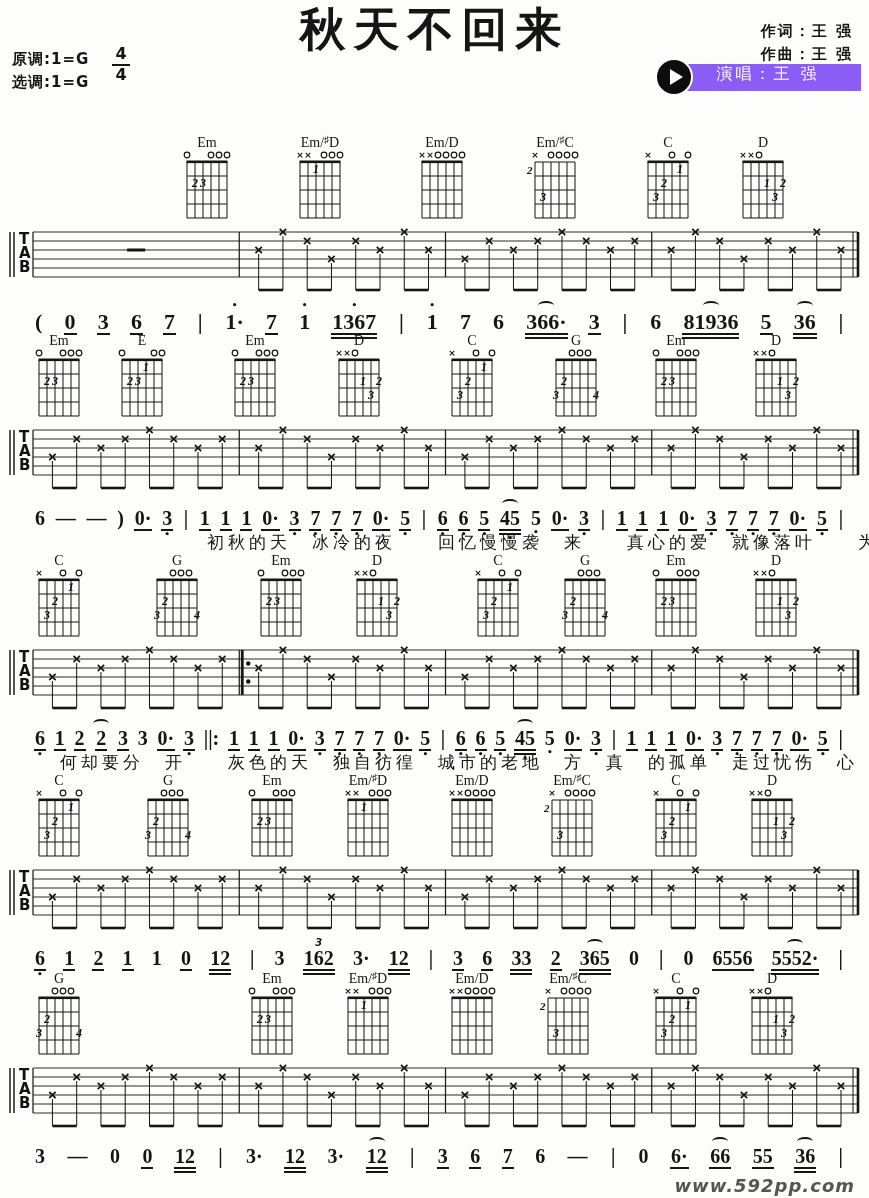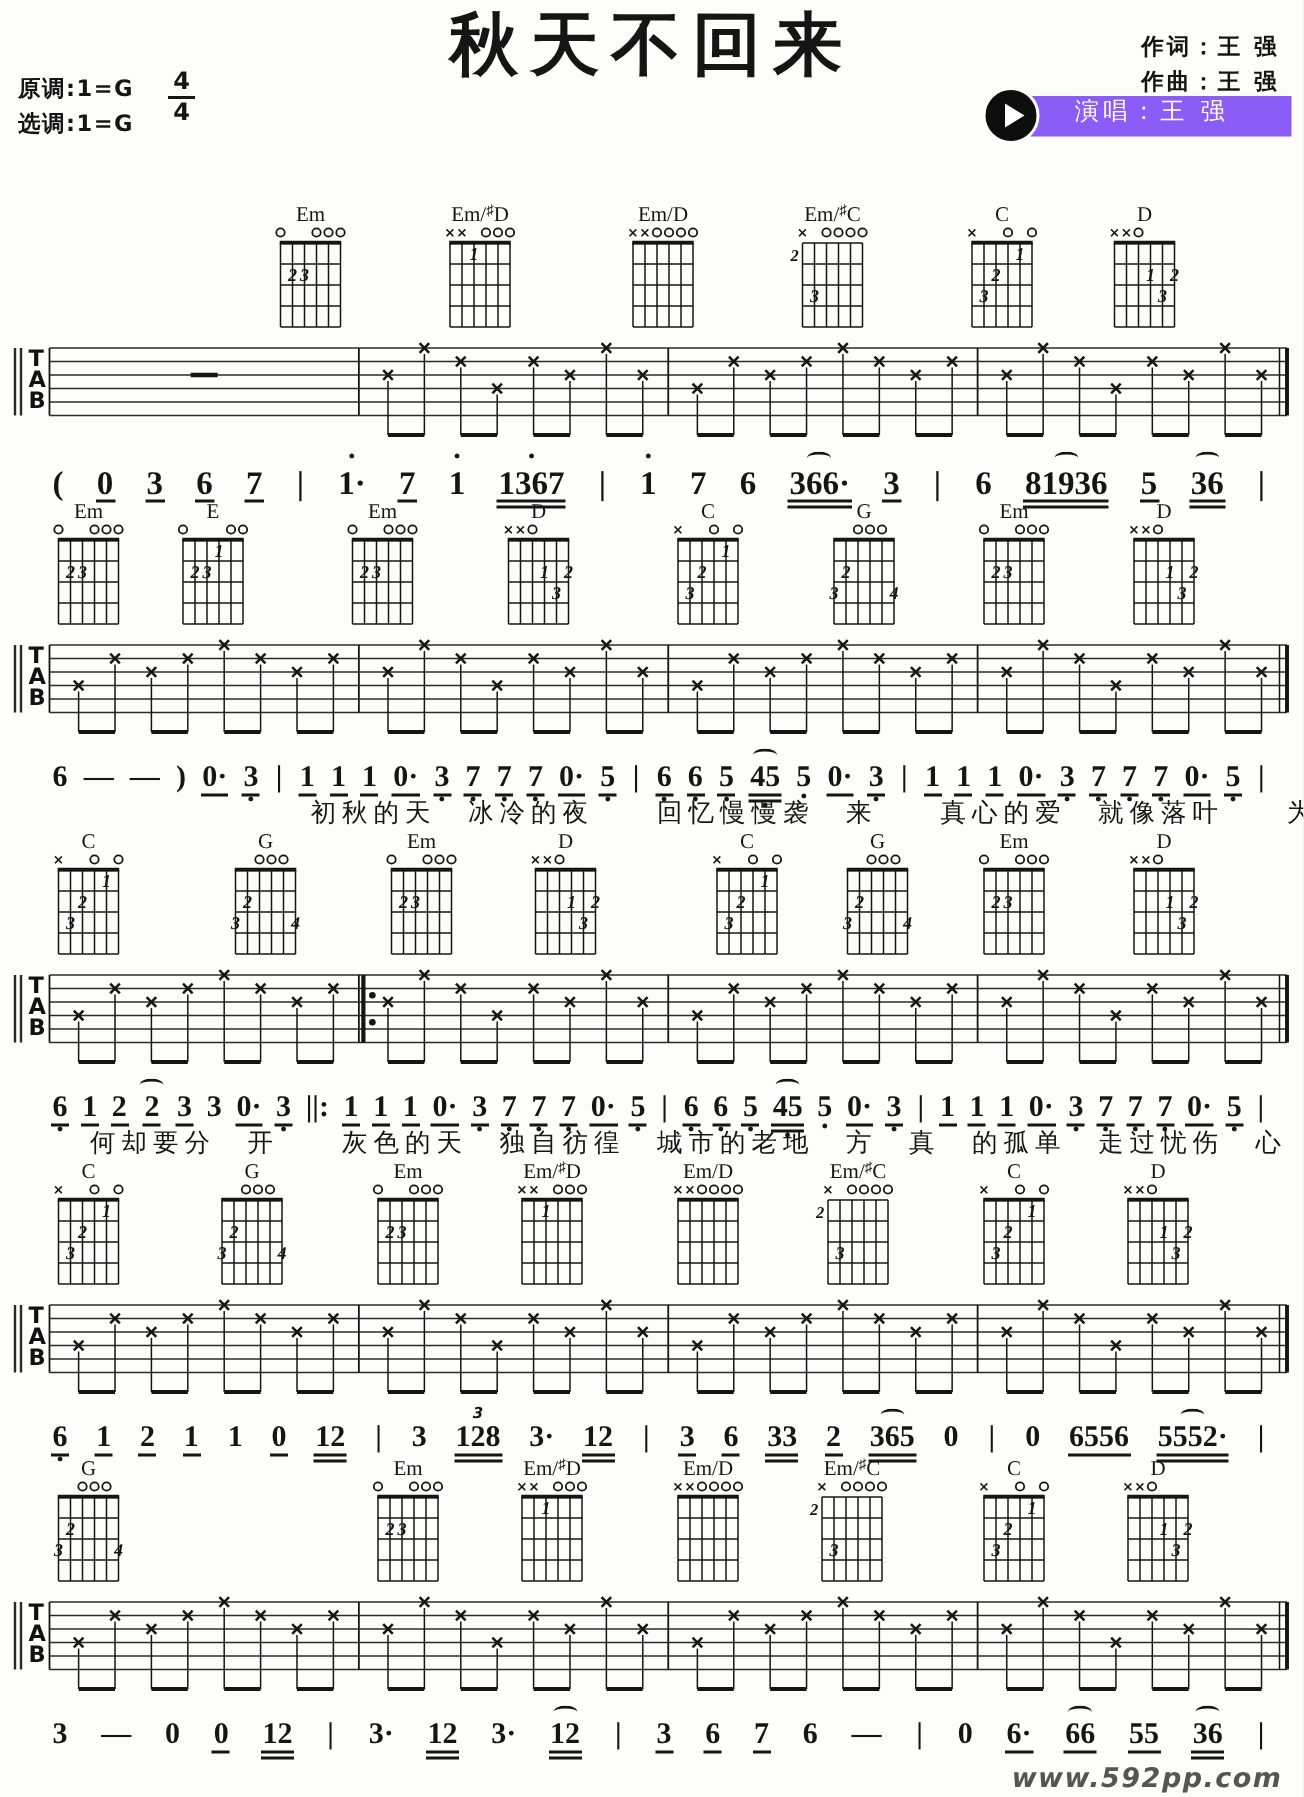--- a/index.html
+++ b/index.html
@@ -1746,21 +1746,21 @@
             <span class="t-txt">|</span>
             <span class="t-bot"></span>
           </span>
           <span class="tok">
             <span class="t-top"></span>
             <span class="t-txt">3</span>
             <span class="t-bot"></span>
           </span>
           <span class="tok u2">
             <span class="t-top tri">3</span>
-            <span class="t-txt">128</span>
+            <span class="t-txt">162</span>
             <span class="t-bot"></span>
           </span>
           <span class="tok">
             <span class="t-top"></span>
             <span class="t-txt">3·</span>
             <span class="t-bot"></span>
           </span>
           <span class="tok u2">
             <span class="t-top"></span>
             <span class="t-txt">12</span>

